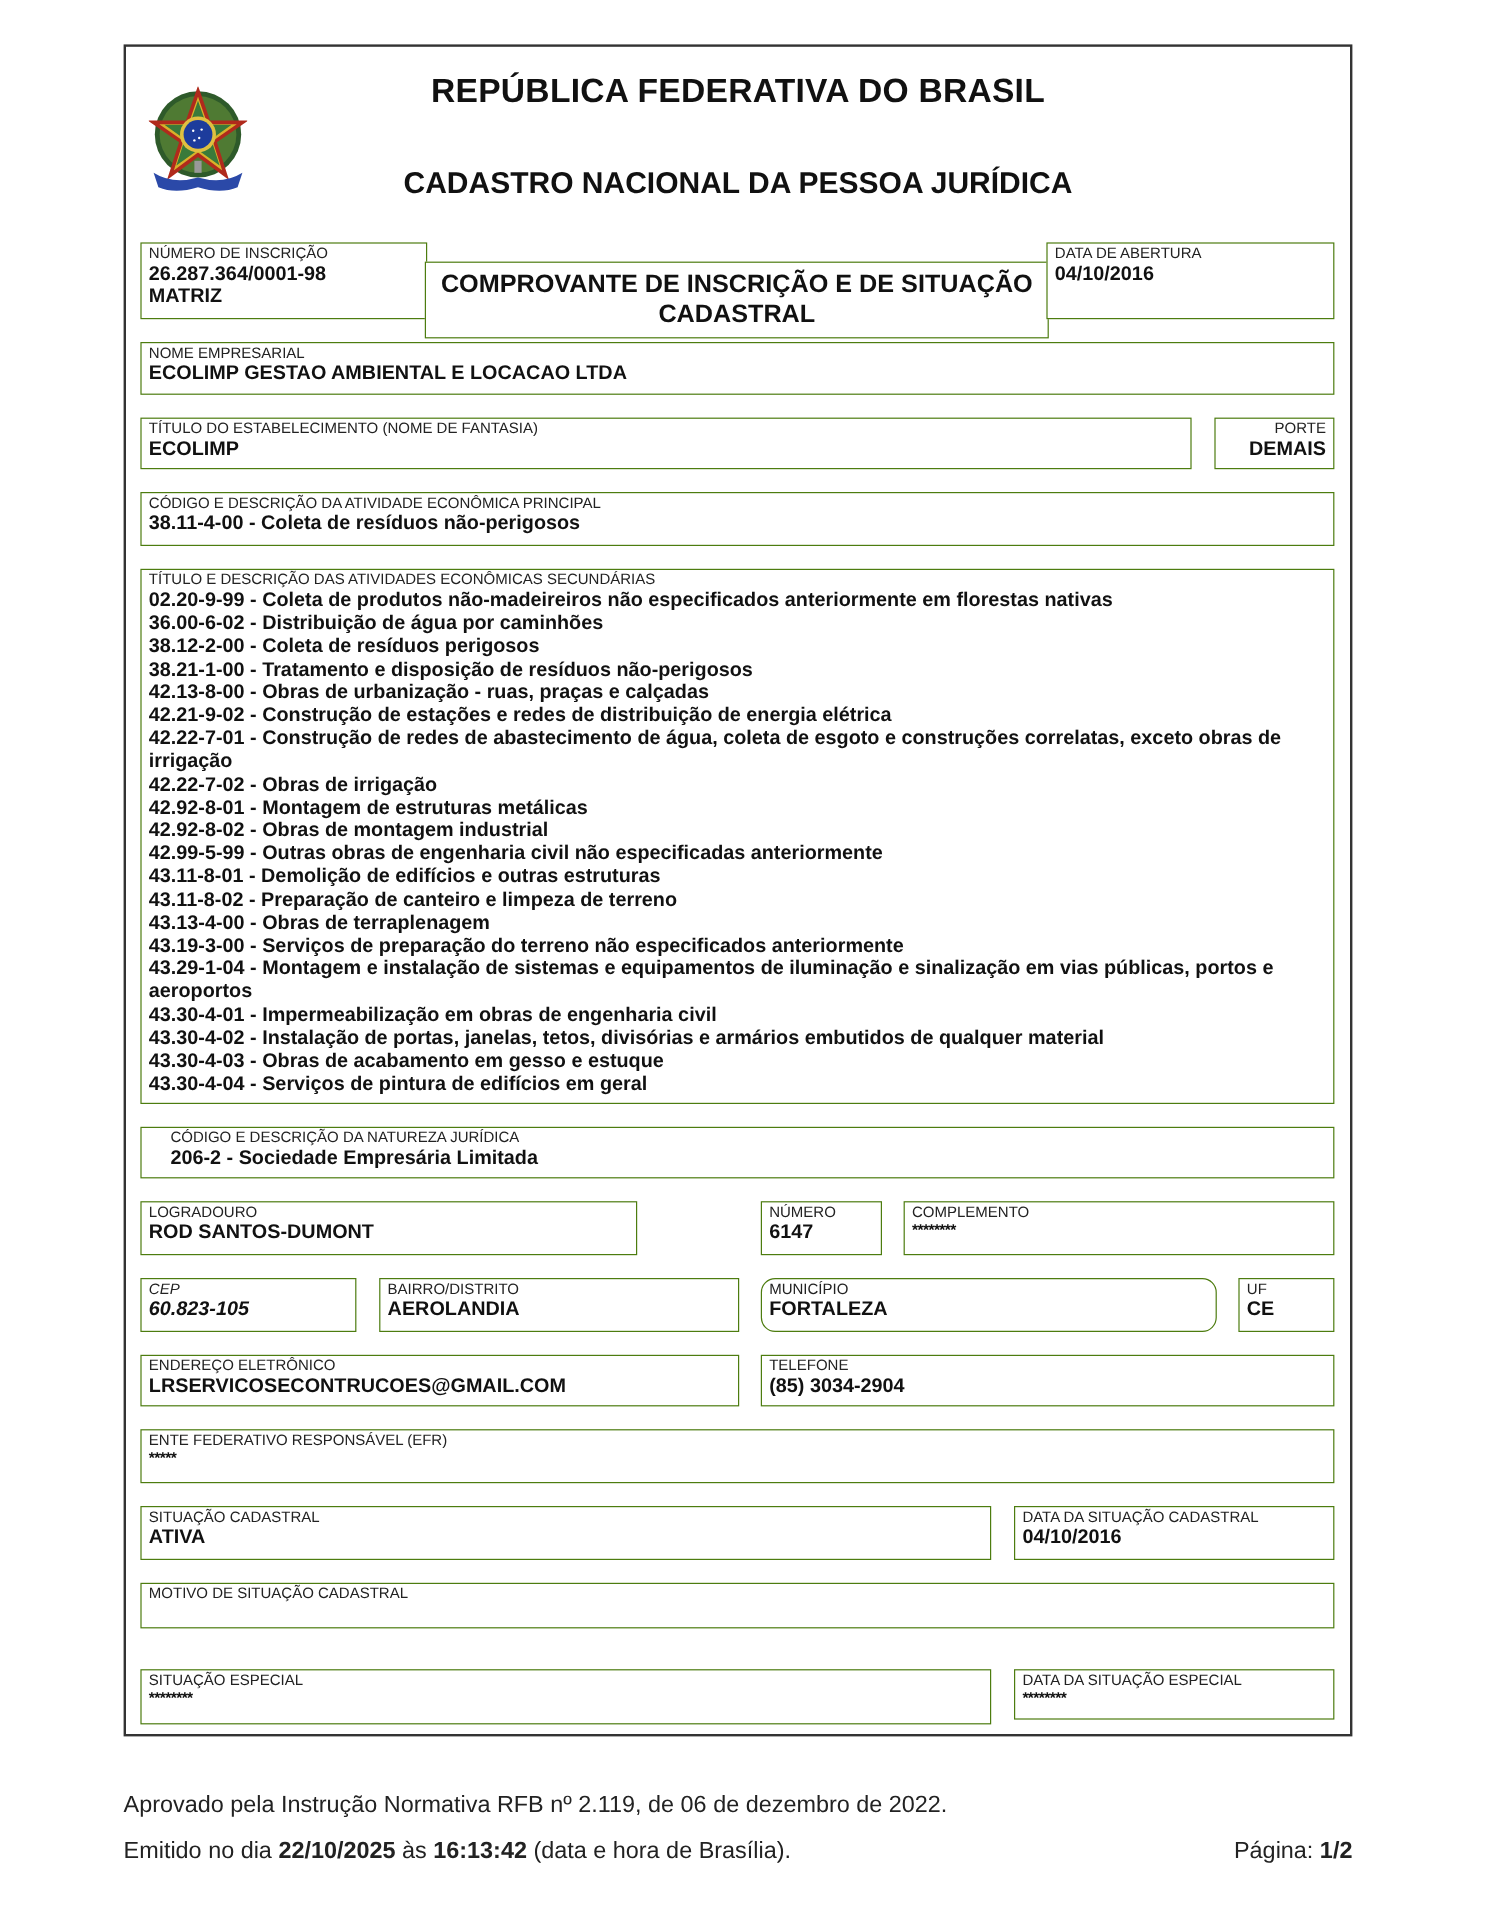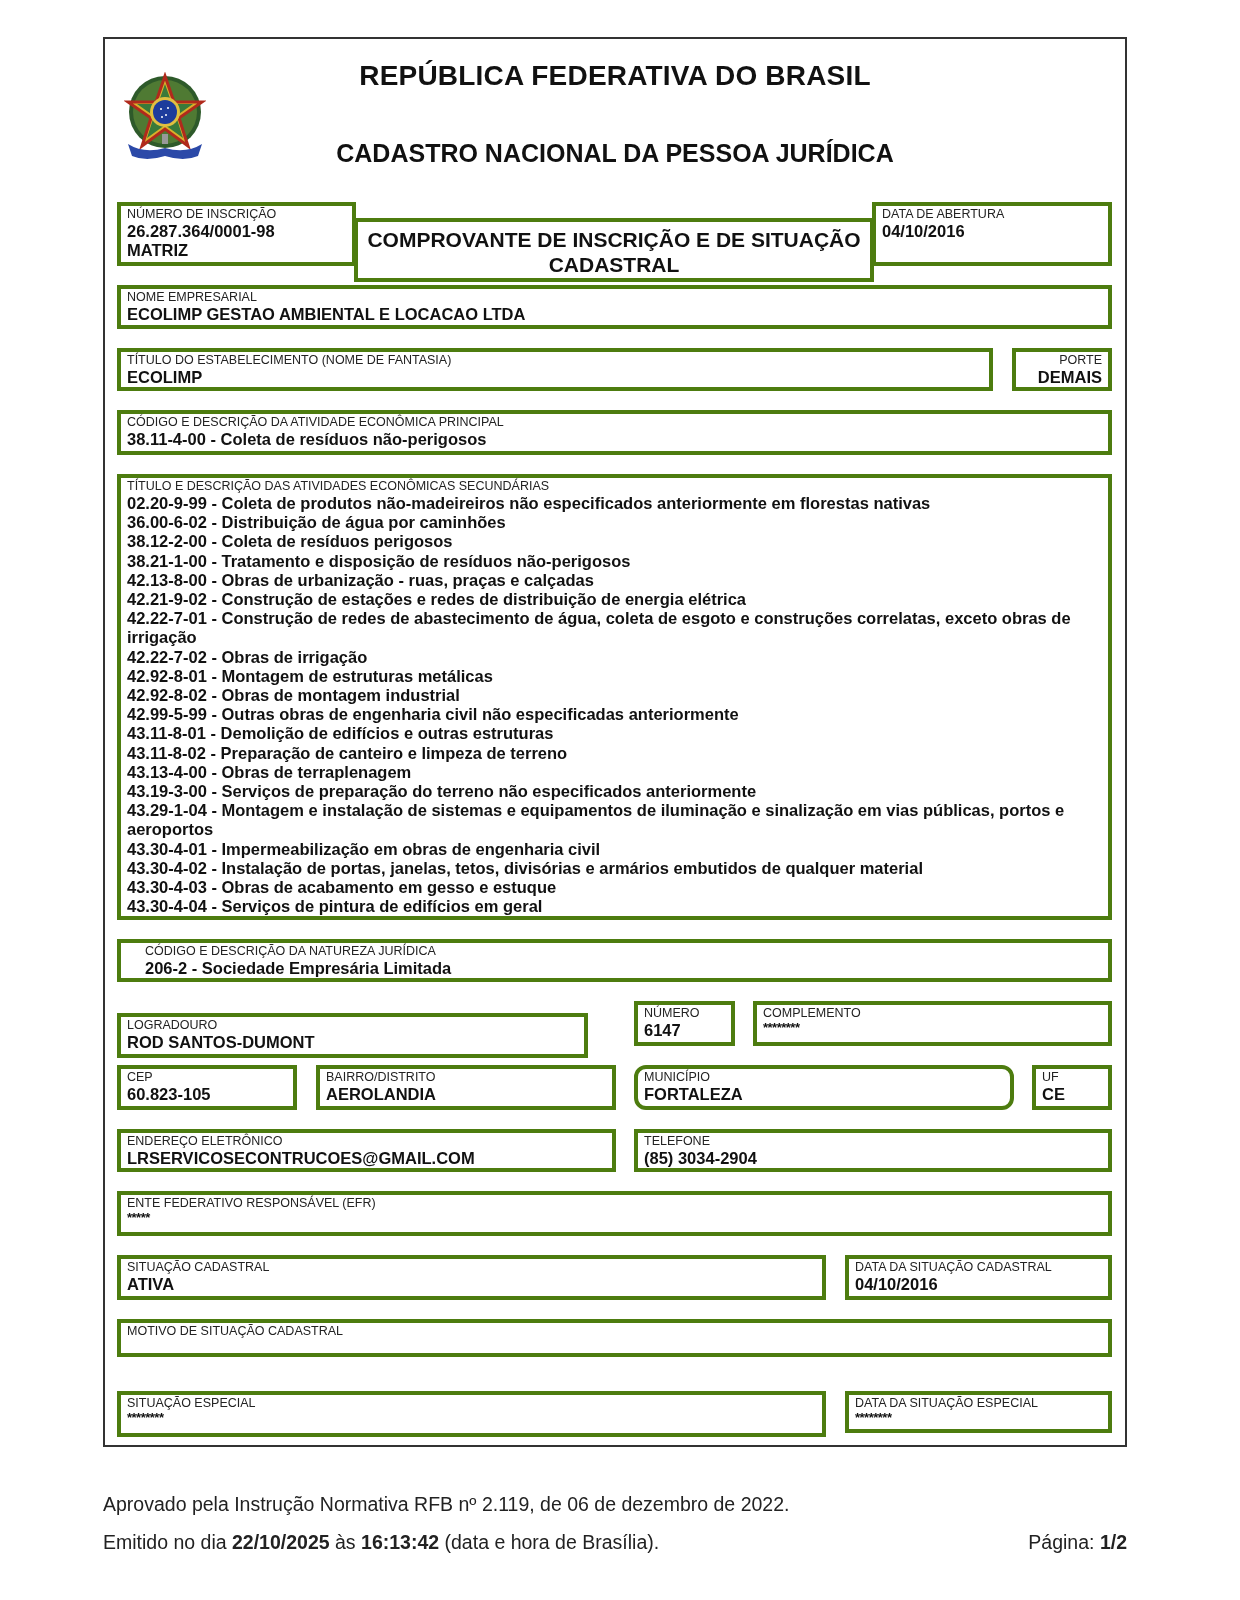--- a/index.html
+++ b/index.html
@@ -1,21 +1,21 @@
 <!DOCTYPE html>
 <html><head>
   <meta charset="utf-8">
   <style>
     html, body { margin: 0; padding: 0; background: #ffffff; }
     body { width: 1240px; height: 1600px; position: relative; font-family: "Liberation Sans", sans-serif; color: #111; overflow: hidden; }
     .frame { position: absolute; left: 103px; top: 37px; width: 1024px; height: 1410px; border: 2px solid #333; box-sizing: border-box; }
     .crest { position: absolute; left: 124px; top: 72px; width: 82px; height: 90px; }
     .title1 { position: absolute; left: 300px; top: 60px; width: 630px; text-align: center; font-weight: bold; font-size: 28px; letter-spacing: 0.2px; }
     .title2 { position: absolute; left: 300px; top: 139px; width: 630px; text-align: center; font-weight: bold; font-size: 25px; }
-    .box { position: absolute; border: 4px solid #4d7c0f; box-sizing: border-box; padding: 1px 6px 0 6px; background: #fff; }
+    .box { position: absolute; border: 1px solid #4d7c0f; box-sizing: border-box; padding: 1px 6px 0 6px; background: #fff; }
     .lbl { font-size: 12.5px; line-height: 15px; color: #222; text-transform: none; white-space: nowrap; }
     .val { font-size: 16.5px; font-weight: bold; line-height: 19px; white-space: nowrap; }
     .mask { font-size: 13px; font-weight: bold; line-height: 14px; letter-spacing: -0.5px; }
     .comp-title { font-size: 21px; font-weight: bold; text-align: center; line-height: 25px; padding-top: 4px; }
     .sec-list { font-size: 16.5px; font-weight: bold; line-height: 19.2px; }
     .sec-list div { white-space: normal; }
     .footer1 { position: absolute; left: 103px; top: 1493px; font-size: 19.5px; color: #222; }
     .footer2 { position: absolute; left: 103px; top: 1531px; font-size: 19.5px; color: #222; }
     .footer2 b, .page b { font-weight: bold; }
     .page { position: absolute; right: 113px; top: 1531px; font-size: 19.5px; color: #222; }
@@ -99,34 +99,34 @@
     <div>43.30-4-03 - Obras de acabamento em gesso e estuque</div>
     <div>43.30-4-04 - Serviços de pintura de edifícios em geral</div>
   </div>
 </div>
 
 <div class="box" style="left:117px;top:939px;width:995px;height:43px;padding-left:24px;">
   <div class="lbl">CÓDIGO E DESCRIÇÃO DA NATUREZA JURÍDICA</div>
   <div class="val">206-2 - Sociedade Empresária Limitada</div>
 </div>
 
-<div class="box" style="left:117px;top:1001px;width:471px;height:45px;margin-top:12px;">
+<div class="box" style="left:117px;top:1001px;width:414px;height:45px;">
   <div class="lbl">LOGRADOURO</div>
   <div class="val">ROD SANTOS-DUMONT</div>
 </div>
 <div class="box" style="left:634px;top:1001px;width:101px;height:45px;">
   <div class="lbl">NÚMERO</div>
   <div class="val">6147</div>
 </div>
 <div class="box" style="left:753px;top:1001px;width:359px;height:45px;">
   <div class="lbl">COMPLEMENTO</div>
   <div class="mask">********</div>
 </div>
 
-<div class="box" style="left:117px;top:1065px;width:180px;height:45px;">
+<div class="box" style="left:117px;top:1065px;width:180px;height:45px;font-style:italic;">
   <div class="lbl">CEP</div>
   <div class="val">60.823-105</div>
 </div>
 <div class="box" style="left:316px;top:1065px;width:300px;height:45px;">
   <div class="lbl">BAIRRO/DISTRITO</div>
   <div class="val">AEROLANDIA</div>
 </div>
 <div class="box" style="left:634px;top:1065px;width:380px;height:45px;border-radius:12px;">
   <div class="lbl">MUNICÍPIO</div>
   <div class="val">FORTALEZA</div>

